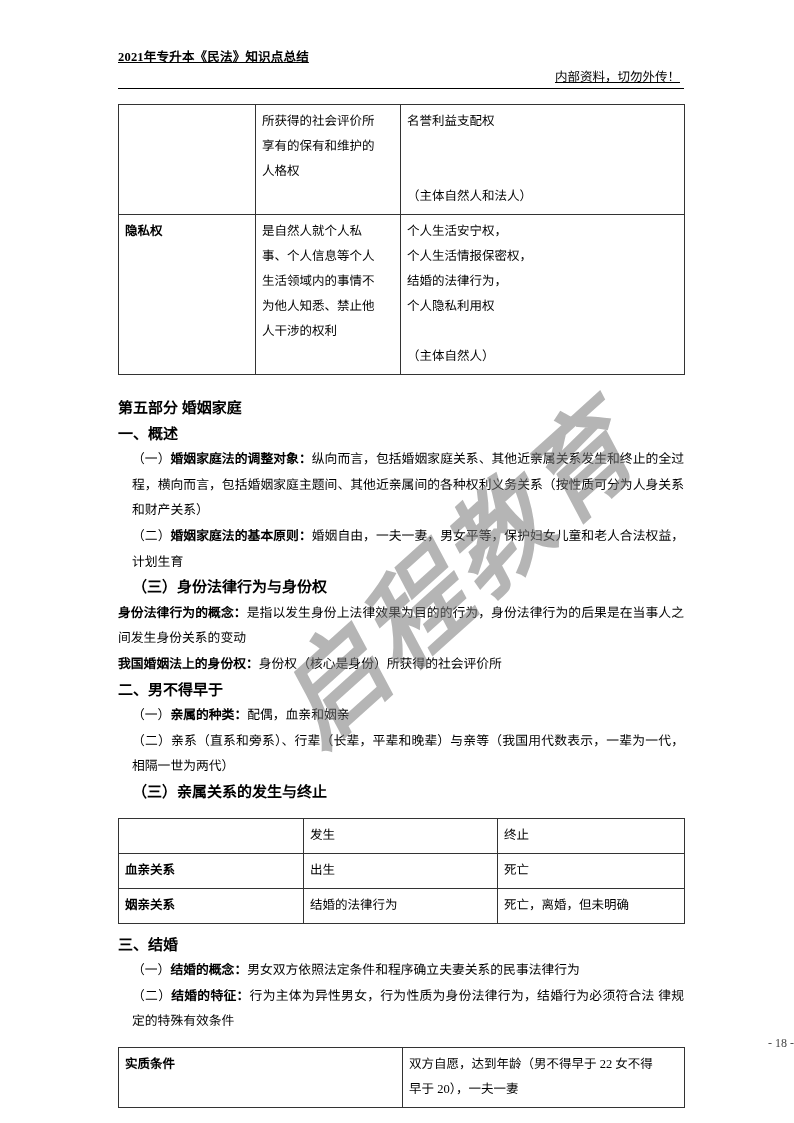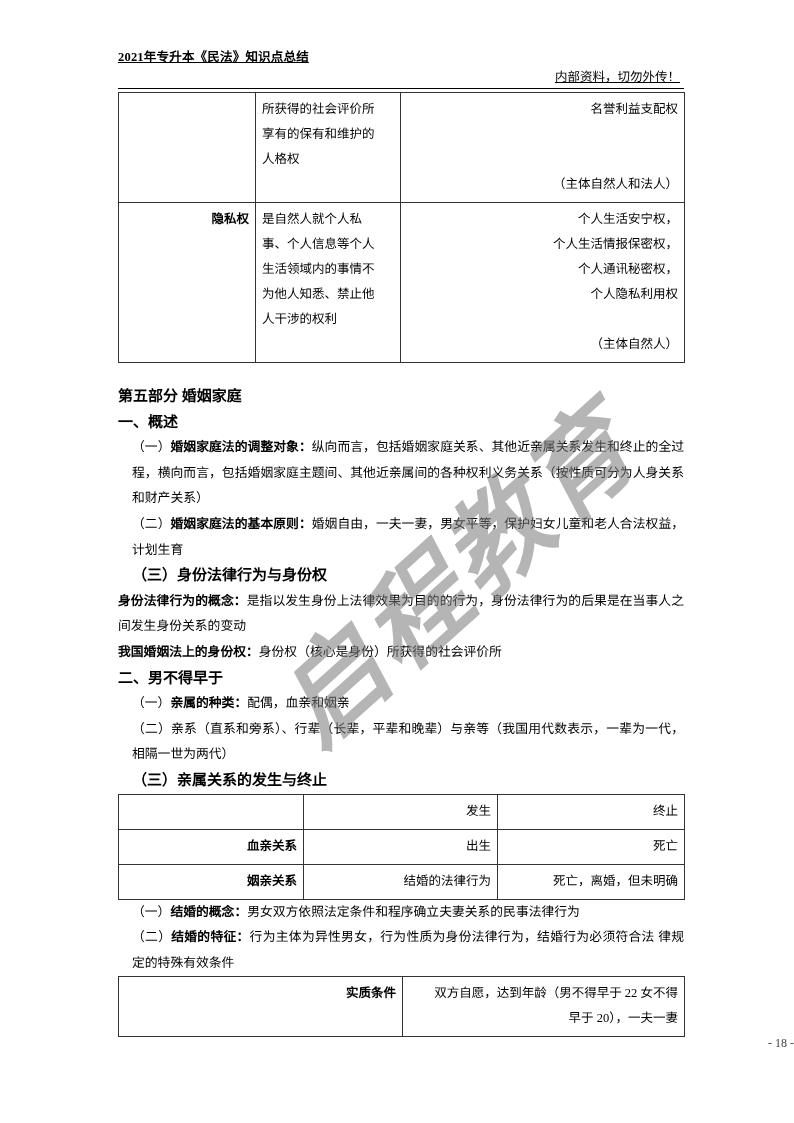--- a/index.html
+++ b/index.html
@@ -80,29 +80,29 @@
     width: 566px;
     z-index: 2;
   }
 
   
   table.doc-table {
     border-collapse: collapse;
     width: 566px;
     table-layout: fixed;
     background: transparent;
+    margin-top: 12px;
   }
   table.doc-table td {
     border: 1px solid #333333;
     padding: 4px 6px 5px 6px;
     vertical-align: top;
     font-size: 12.5px;
     line-height: 25px;
     background: transparent;
-    text-align: right;
   }
   td.bold-cell { font-weight: bold; font-family: Liberation Serif, serif; }
   td.justify-cell {
     text-align: justify;
     text-align-last: left;
     text-justify: inter-character;
   }
   .cell-line { display: block; white-space: pre-wrap; }
   .cell-spacer { display: block; height: 25px; }
 
@@ -181,21 +181,21 @@
           <td class="justify-cell">
             <span class="cell-line">是自然人就个人私</span>
             <span class="cell-line">事、个人信息等个人</span>
             <span class="cell-line">生活领域内的事情不</span>
             <span class="cell-line">为他人知悉、禁止他</span>
             <span class="cell-line">人干涉的权利</span>
           </td>
           <td>
             <span class="cell-line">个人生活安宁权，</span>
             <span class="cell-line">个人生活情报保密权，</span>
-            <span class="cell-line">个人通讯秘密权，</span>
+            <span class="cell-line">结婚的法律行为，</span>
             <span class="cell-line">个人隐私利用权</span>
             <span class="cell-spacer"></span>
             <span class="cell-line">（主体自然人）</span>
           </td>
         </tr>
       </tbody>
     </table>
 
     <div class="heading gap-before">第五部分  婚姻家庭</div>
     <div class="heading">一、概述</div>
@@ -236,20 +236,21 @@
           <td>死亡</td>
         </tr>
         <tr>
           <td class="bold-cell">姻亲关系</td>
           <td>结婚的法律行为</td>
           <td>死亡，离婚，但未明确</td>
         </tr>
       </tbody>
     </table>
 
+    <div class="heading gap-small">三、结婚</div>
 
     <p class="para indent"><span>（一）</span><b>结婚的概念：</b><span>男女双方依照法定条件和程序确立夫妻关系的民事法律行为</span></p>
 
     <p class="para indent"><span>（二）</span><b>结婚的特征：</b><span>行为主体为异性男女，行为性质为身份法律行为，结婚行为必须符合法    律规定的特殊有效条件</span></p>
 
 
     <table class="doc-table">
       <colgroup>
           <col style="width:284px">
           <col style="width:282px">

